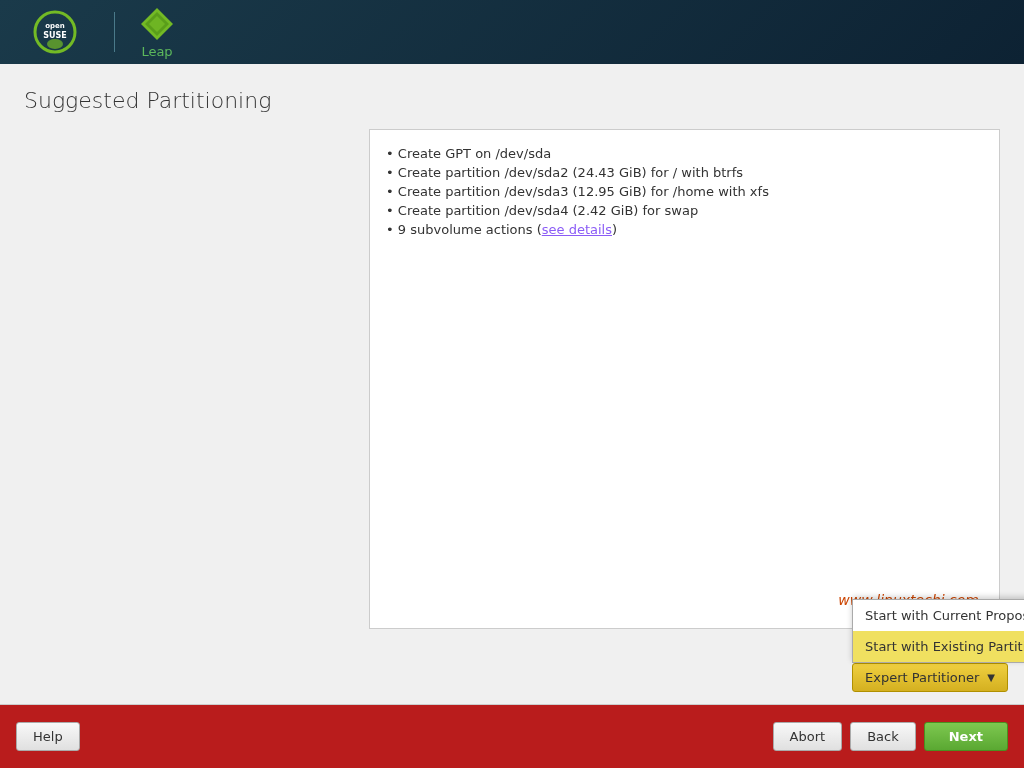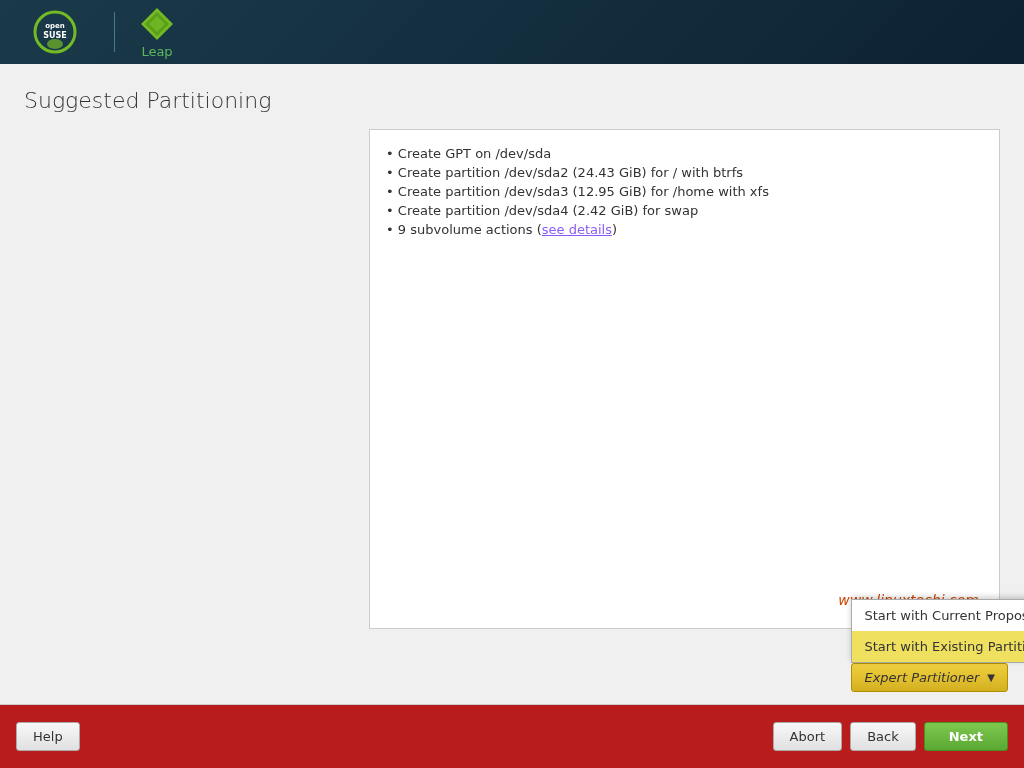--- a/index.html
+++ b/index.html
@@ -171,21 +171,20 @@
       color: #333;
       padding: 6px 12px;
       cursor: pointer;
       font-size: 13px;
       border-radius: 3px;
       font-family: inherit;
       display: flex;
       align-items: center;
       gap: 8px;
       font-weight: 500;
-      font-style: italic;
     }
     .dropdown-arrow {
       font-size: 10px;
     }
 
     
     .dropdown-menu {
       position: absolute;
       bottom: 100%;
       left: 0;

